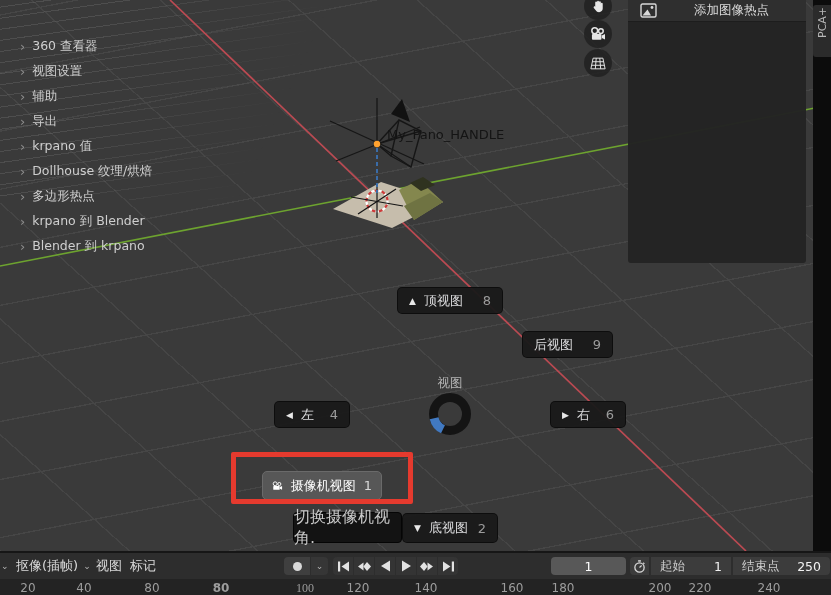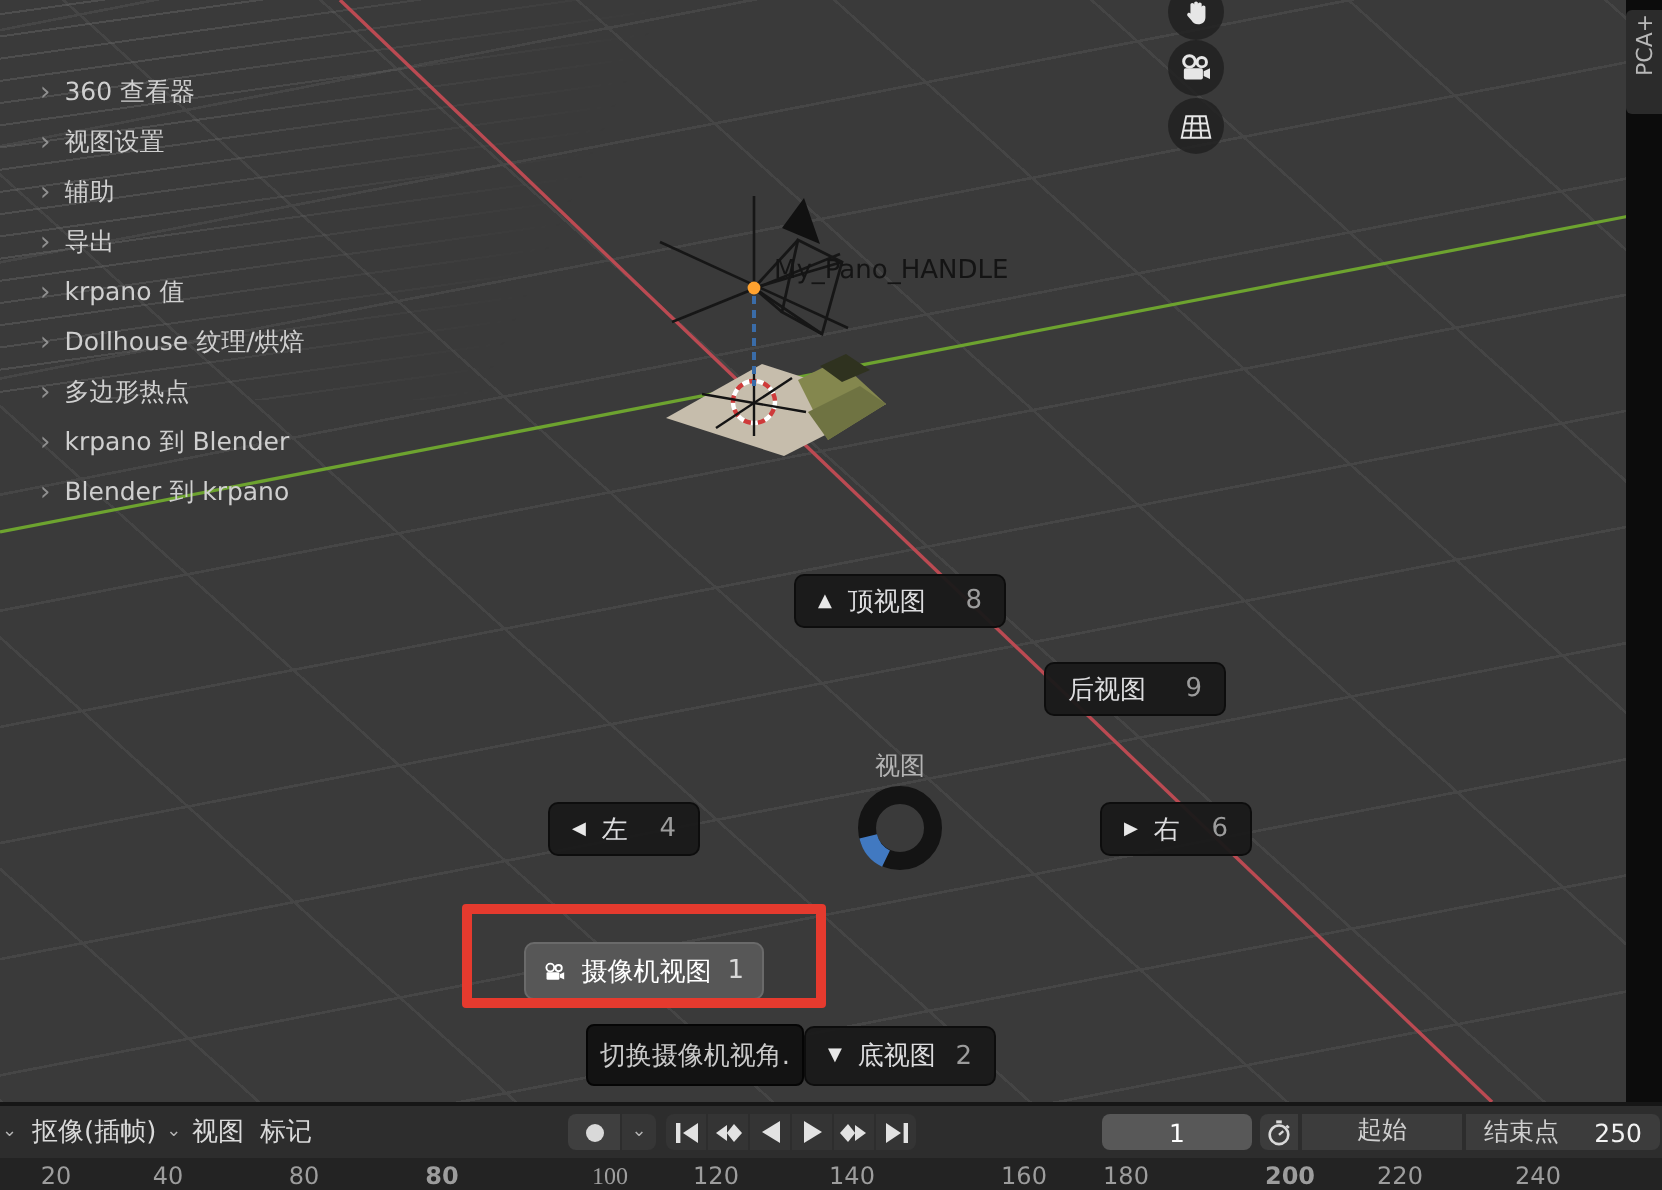--- a/index.html
+++ b/index.html
@@ -47,21 +47,21 @@
     border-radius:5px; display:flex; align-items:center; padding:0 11px; gap:8px;
     color:#dcdcde; font-size:13px; white-space:nowrap; }
   .pie-btn .key { margin-left:auto; color:#9c9c9c; }
   .pie-btn .tri { font-size:9px; color:#e8e8e8; }
   .pie-btn.hl { background:#575757; border-color:#6a6a6a; color:#ffffff; }
   .pie-btn.hl .key { color:#d8d8d8; }
   #pie-center-label { position:absolute; left:410px; top:375px; width:80px; text-align:center;
     color:#b4b4b4; font-size:12.5px; }
   #tooltip { position:absolute; left:293px; top:512px; width:109px; height:31px;
     background:rgba(18,18,18,.97); border:1px solid #050505; border-radius:4px;
-    color:#c9c9c9; font-size:13px; display:flex; align-items:center; justify-content:center; }
+    color:#c9c9c9; font-size:16px; display:flex; align-items:center; justify-content:center; }
 
   #red-rect { position:absolute; left:231px; top:452px; width:182px; height:52px;
     border:5px solid #e53a2e; border-radius:2px; }
 
   
   #timeline { position:absolute; left:0; top:551px; width:831px; height:44px;
     background:#2d2d2d; border-top:2px solid #161616; }
   #tl-header { position:absolute; left:0; top:0; width:831px; height:26px; display:flex; align-items:center; }
   .tl-menu { color:#dadada; font-size:13px; display:flex; align-items:center; gap:5px; }
   .chev-down { font-size:9px; color:#b5b5b5; }
@@ -80,21 +80,21 @@
 
   #frame-field { position:absolute; left:551px; top:4px; width:75px; height:18px; background:#585858;
     border-radius:4px; color:#fff; font-size:12.5px; display:flex; align-items:center; justify-content:center; }
   #clock-btn { position:absolute; left:630px; top:4px; width:19px; height:18px; background:#3c3c3c;
     border-radius:4px 0 0 4px; display:flex; align-items:center; justify-content:center; }
   #range-group { position:absolute; left:650px; top:4px; display:flex; height:18px; }
   .range-field { background:#3c3c3c; height:18px; display:flex; align-items:center;
     font-size:12.5px; padding:0 9px; gap:8px; }
   .range-field .rlabel { color:#cfcfcf; }
   .range-field .rval { color:#f2f2f2; margin-left:auto; }
-  #start-field { width:80px; border-radius:0; margin-left:1px;flex-direction:column; }
+  #start-field { width:80px; border-radius:0; margin-left:1px; }
   #end-field { width:97px; border-radius:0 4px 4px 0; margin-left:2px; }
 
   svg { display:block; }
 </style>
 </head>
 <body>
 
 <div id="viewport">
   <div id="densegrid"></div>
 
@@ -153,20 +153,30 @@
       <g stroke="#e6e6e6" stroke-width="1.1" fill="none">
         <polygon points="3.5,1 14.5,1 17,13 1,13"></polygon>
         <line x1="7" y1="1" x2="6" y2="13"></line>
           <line x1="11" y1="1" x2="12" y2="13"></line>
         <line x1="2.7" y1="5" x2="15.3" y2="5"></line>
           <line x1="2" y1="9" x2="16" y2="9"></line>
       </g>
     </svg>
   </div>
 
+  <div id="sidebar">
+    <div id="sidebar-header">
+      <svg width="17" height="15" viewBox="0 0 17 15" style="margin-left:12px;">
+        <rect x="1" y="1" width="15" height="13" rx="1.5" fill="none" stroke="#d8d8d8" stroke-width="1.4"></rect>
+        <polygon points="2.5,12.5 7.5,6.5 11,12.5" fill="#d8d8d8"></polygon>
+        <circle cx="12" cy="4.5" r="1.4" fill="#d8d8d8"></circle>
+      </svg>
+      <span class="title">添加图像热点</span>
+    </div>
+  </div>
   <div class="side-item" style="top:34px;">
       <span class="chev">›</span>
       <span class="lbl">360 查看器</span>
     </div>
   <div class="side-item" style="top:59px;">
       <span class="chev">›</span>
       <span class="lbl">视图设置</span>
     </div>
   <div class="side-item" style="top:84px;">
       <span class="chev">›</span>
@@ -332,17 +342,17 @@
   <div id="ruler">
     <span class="ruler-num" style="left:28px;">20</span>
     <span class="ruler-num" style="left:84px;text-align:right;">40</span>
     <span class="ruler-num" style="left:152px;">80</span>
     <span class="ruler-num" style="left:221px;font-weight:bold;">80</span>
     <span class="ruler-num" style="left:305px;font-family:Liberation Serif, serif;">100</span>
     <span class="ruler-num" style="left:358px;">120</span>
     <span class="ruler-num" style="left:426px;">140</span>
     <span class="ruler-num" style="left:495px;margin-left:17px;">160</span>
     <span class="ruler-num" style="left:563px;">180</span>
-    <span class="ruler-num" style="left:645px;font-weight:bold;">200</span>
+    <span class="ruler-num" style="left:660px;">200</span>
     <span class="ruler-num" style="left:700px;">220</span>
     <span class="ruler-num" style="left:769px;">240</span>
   </div>
 </div>
 
 </body></html>

